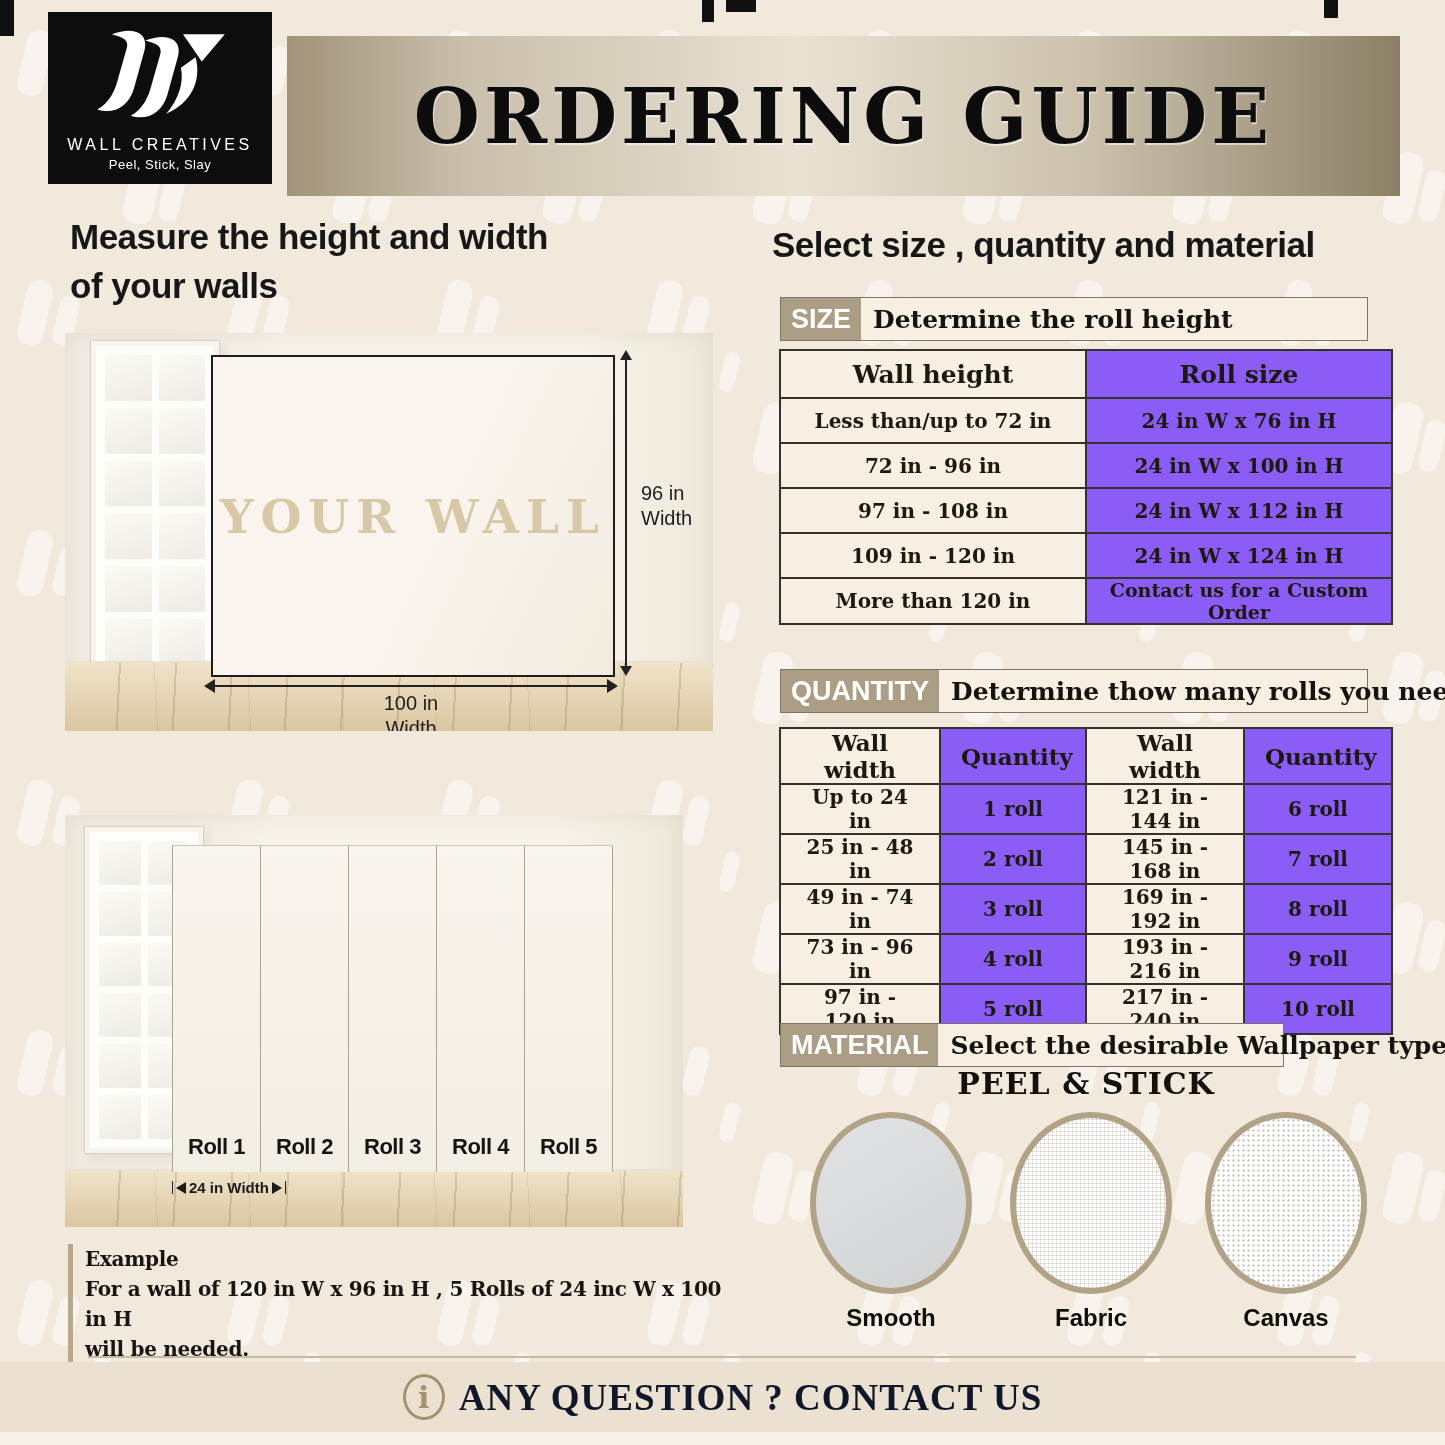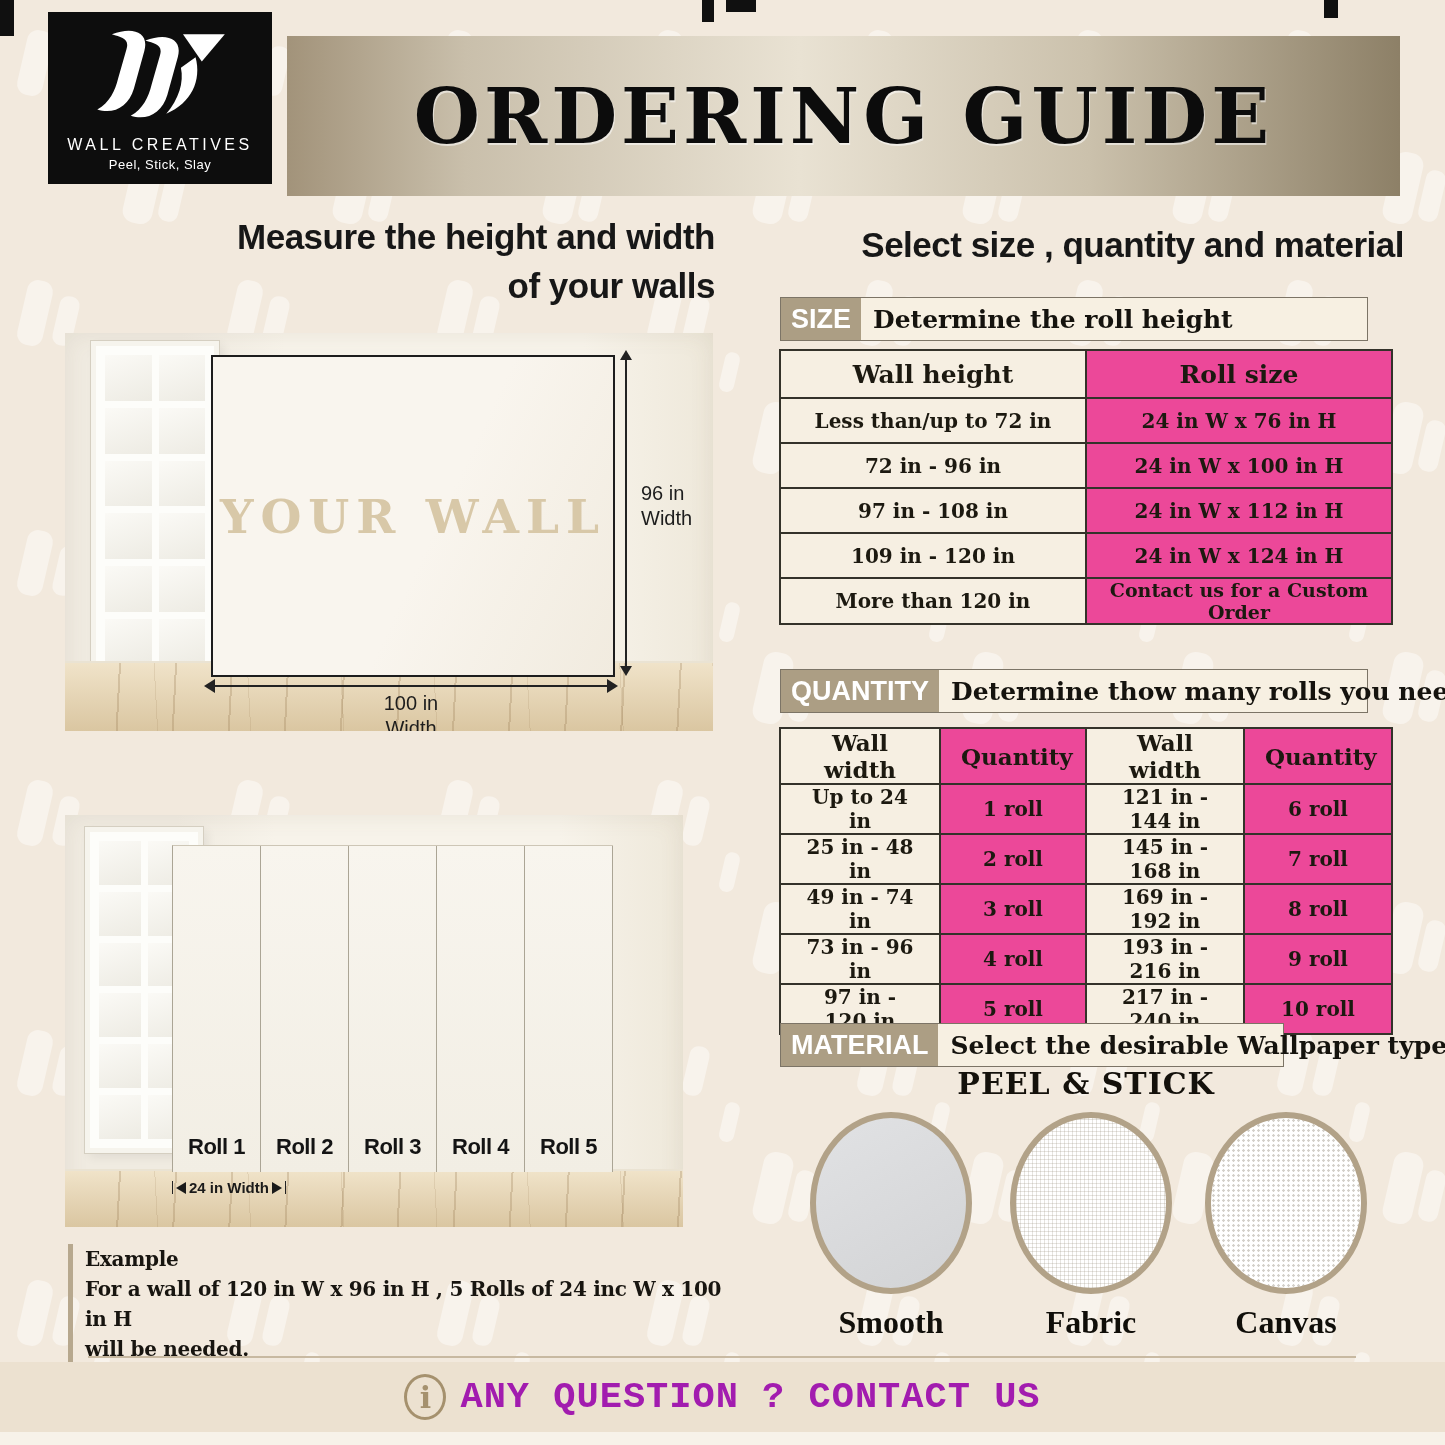--- a/index.html
+++ b/index.html
@@ -32,21 +32,21 @@
   }
   .page-title {
     font-family:"DejaVu Serif","Liberation Serif",serif; font-weight:bold;
     font-size:76px; letter-spacing:4px; color:#0c0c0c;
     text-shadow:1px 2px 0 rgba(255,255,255,.55);
     white-space:nowrap;
   }
 
   
   .col-heading {
-    position:absolute; text-align:right; font-weight:bold; font-size:35px;
+    position:absolute; text-align:left; font-weight:bold; font-size:35px;
     line-height:1.4; color:#171717; letter-spacing:-0.5px;
   }
   .col-heading.left { left:70px; top:212px; width:645px; }
   .col-heading.right { left:772px; top:220px; width:632px; }
 
   
   .room {
     position:absolute; overflow:hidden;
     background:linear-gradient(90deg,#f0ebe1 0 18%,#f7f3ea 34% 80%,#eee8da 100%);
     box-shadow:inset 0 0 24px rgba(120,100,70,.10);
@@ -136,21 +136,21 @@
     font-size:25px; color:#15130e; white-space:nowrap;
   }
 
   table.guide { position:absolute; border-collapse:collapse; table-layout:fixed;
     font-family:"DejaVu Serif","Liberation Serif",serif; }
   table.guide th, table.guide td {
     border:2px solid #34322a; text-align:center; vertical-align:middle;
     font-weight:bold; color:#1c1910; padding:0 20px;
   }
   .c-cream { background:#f6efe2; }
-  .c-tan   { background:#ec4899; }
+  .c-tan   { background:#8b5cf6; }
 
   #size-table { left:779px; top:349px; width:612px; font-size:20px; }
   #size-table th { font-size:25px; height:46px; }
   #size-table td { height:43px; }
 
   #qty-table { left:779px; top:727px; width:612px; font-size:20px; }
   #qty-table th { font-size:23px; height:44px; }
   #qty-table td { height:42px; }
 
   .peel-stick {
@@ -162,37 +162,37 @@
   .mat { position:absolute; width:174px; display:flex; flex-direction:column; align-items:center; }
   .mat-circle { width:150px; height:170px; border-radius:50%; border:6px solid #b2a288; box-sizing:content-box; }
   .tex-smooth { background:linear-gradient(150deg,#e1e2e4,#d2d3d5); }
   .tex-fabric { background-color:#ffffff;
     background-image:
       repeating-linear-gradient(0deg, rgba(140,130,110,.22) 0 1px, transparent 1px 4px),
       repeating-linear-gradient(90deg, rgba(140,130,110,.22) 0 1px, transparent 1px 4px); }
   .tex-canvas { background-color:#ffffff;
     background-image:radial-gradient(rgba(120,110,90,.32) 1px, transparent 1.5px);
     background-size:5px 5px; }
-  .mat-label { margin-top:10px; font-family:Liberation Serif, serif;
-    font-weight:bold; font-size:32px; color:#100e09; }
+  .mat-label { margin-top:10px; font-family:Liberation Sans, sans-serif;
+    font-weight:bold; font-size:24px; color:#100e09; }
 
   
   .footer-divider { position:absolute; left:88px; top:1356px; width:1268px; height:2px; background:#c8b9a1; }
   .footer {
     position:absolute; left:0; top:1362px; width:1445px; height:70px; background:#ece1d0;
     display:flex; align-items:center; justify-content:center; gap:14px;
   }
   .info-icon {
     width:42px; height:46px; border-radius:50%; border:3px solid #a5916e;
     color:#a5916e; font-family:"DejaVu Serif","Liberation Serif",serif; font-weight:bold;
     font-size:30px; display:flex; align-items:center; justify-content:center; box-sizing:border-box;
   }
   .footer-text {
-    font-family:Liberation Mono, monospace; font-weight:bold;
-    font-size:37px; letter-spacing:1px; color:#a21caf; white-space:nowrap;
+    font-family:Liberation Serif, serif; font-weight:bold;
+    font-size:37px; letter-spacing:1px; color:#0f172a; white-space:nowrap;
   }
   .bottom-strip { position:absolute; left:0; top:1432px; width:1445px; height:13px; background:#f7f2e9; }
 </style>
 </head>
 <body>
 
 <div class="page">
 
   <div class="layer-watermark">
     <svg width="1445" height="1445" xmlns="http://www.w3.org/2000/svg">

